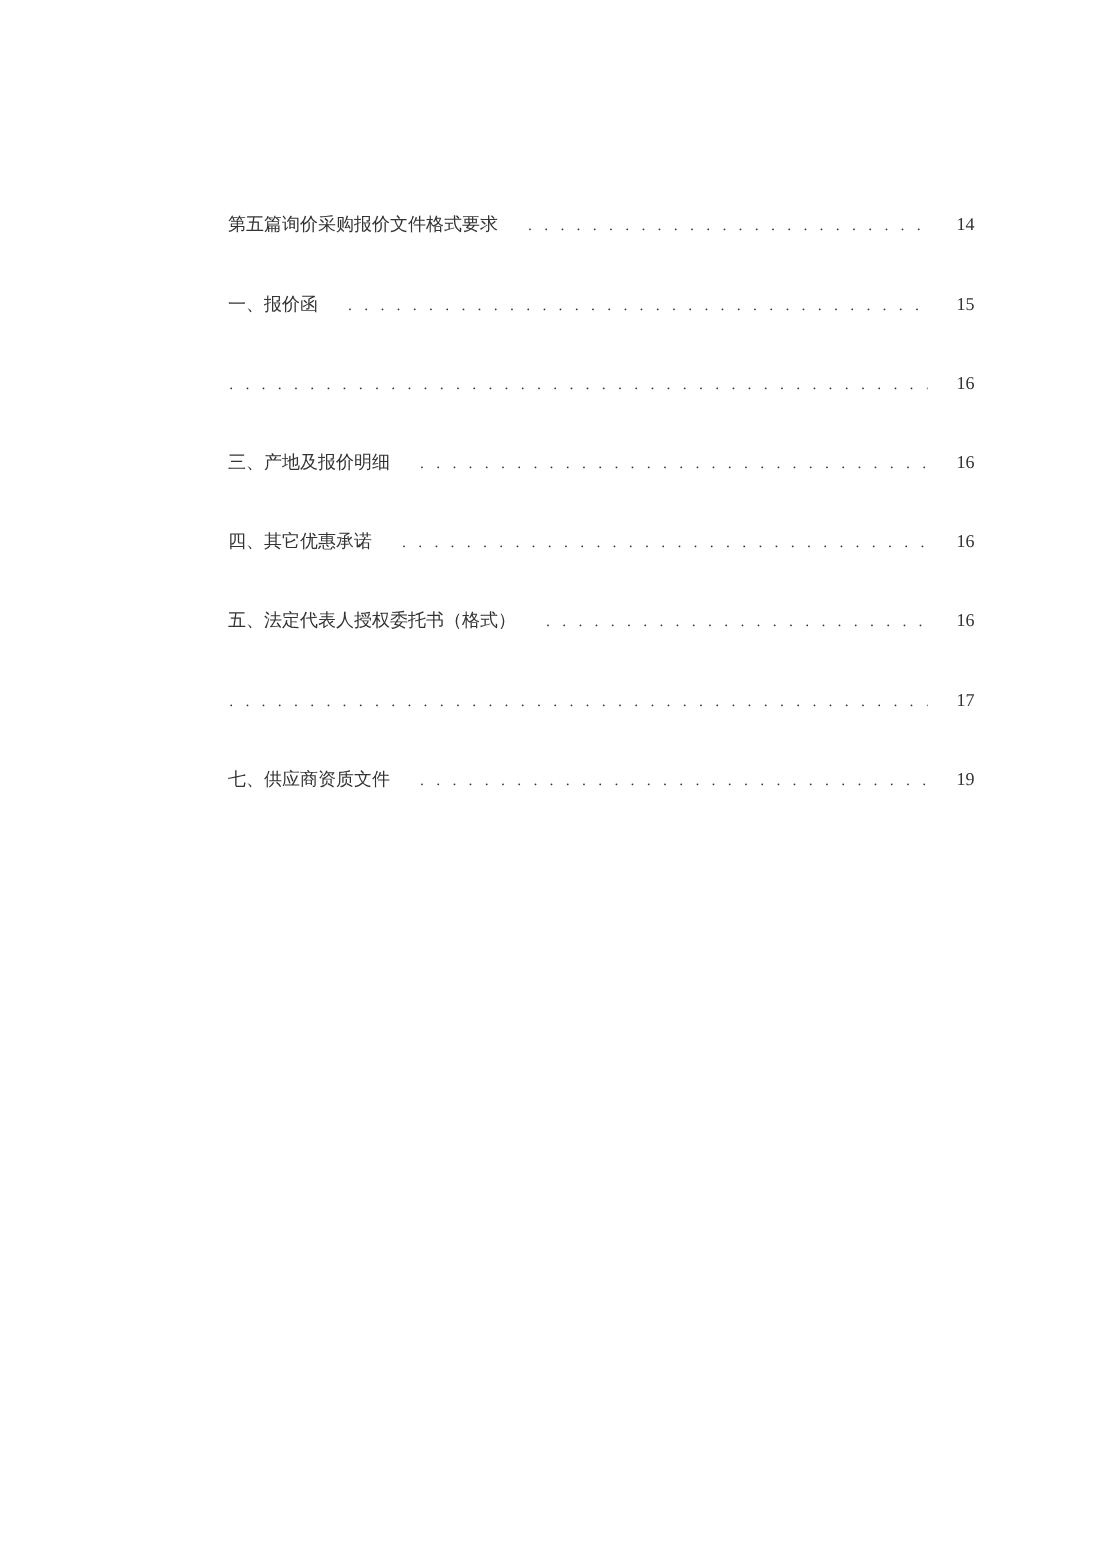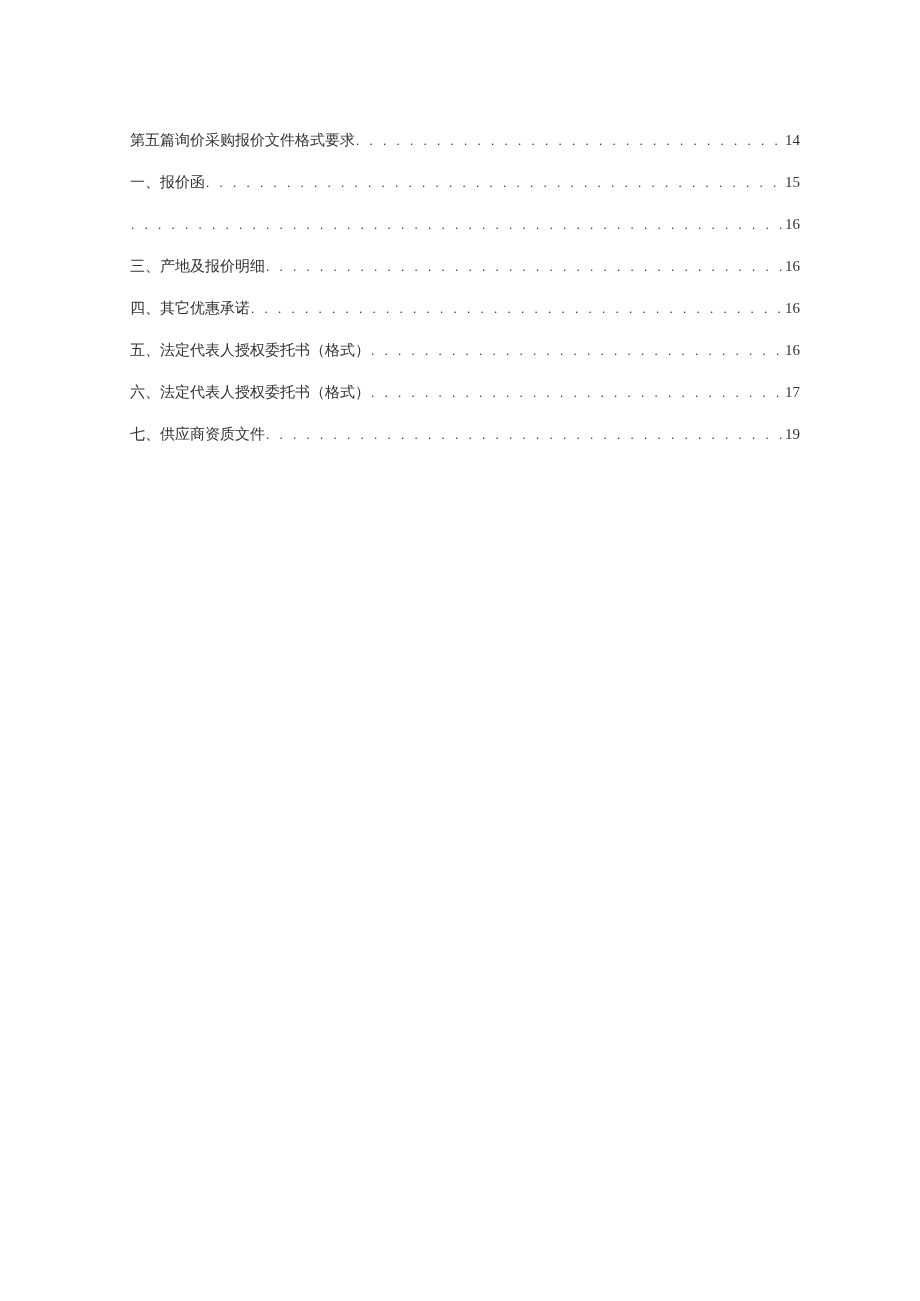--- a/index.html
+++ b/index.html
@@ -1,16 +1,16 @@
 <!DOCTYPE html>
 <html><head>
   <meta charset="utf-8">
   <style>
     * {
-      margin: 0;
+      margin: 12px;
       padding: 0;
       box-sizing: border-box;
     }
     body {
       width: 920px;
       height: 1301px;
       background: #ffffff;
       font-family: "SimSun", "宋体", serif;
       color: #333333;
       padding: 130px 120px 0 130px;
@@ -73,21 +73,20 @@
     <span class="toc-title">四、其它优惠承诺</span>
     <span class="toc-dots">. . . . . . . . . . . . . . . . . . . . . . . . . . . . . . . . . . . . . . . . . . . . . . . . . . . . . . . . . . . . . . . . . . . . . . . . . . . . . . . . . . . . . . . . . . . . . . . . . . . . . . . . . . . . . . . . . . . . . . . .</span>
     <span class="toc-page">16</span>
   </div>
   <div class="toc-entry">
     <span class="toc-title">五、法定代表人授权委托书（格式）</span>
     <span class="toc-dots">. . . . . . . . . . . . . . . . . . . . . . . . . . . . . . . . . . . . . . . . . . . . . . . . . . . . . . . . . . . . . . . . . . . . . . . . . . . . . . . . . . . . . . . . . . . . . . . . . . . . . . . . . . . . . . . . . . . . . . . .</span>
     <span class="toc-page">16</span>
   </div>
   <div class="toc-entry">
-    <span class="toc-title">六、法定代表人授权委托书（格式）</span>
     <span class="toc-dots">. . . . . . . . . . . . . . . . . . . . . . . . . . . . . . . . . . . . . . . . . . . . . . . . . . . . . . . . . . . . . . . . . . . . . . . . . . . . . . . . . . . . . . . . . . . . . . . . . . . . . . . . . . . . . . . . . . . . . . . .</span>
     <span class="toc-page">17</span>
   </div>
   <div class="toc-entry">
     <span class="toc-title">七、供应商资质文件</span>
     <span class="toc-dots">. . . . . . . . . . . . . . . . . . . . . . . . . . . . . . . . . . . . . . . . . . . . . . . . . . . . . . . . . . . . . . . . . . . . . . . . . . . . . . . . . . . . . . . . . . . . . . . . . . . . . . . . . . . . . . . . . . . . . . . .</span>
     <span class="toc-page">19</span>
   </div>
 </div>
 

